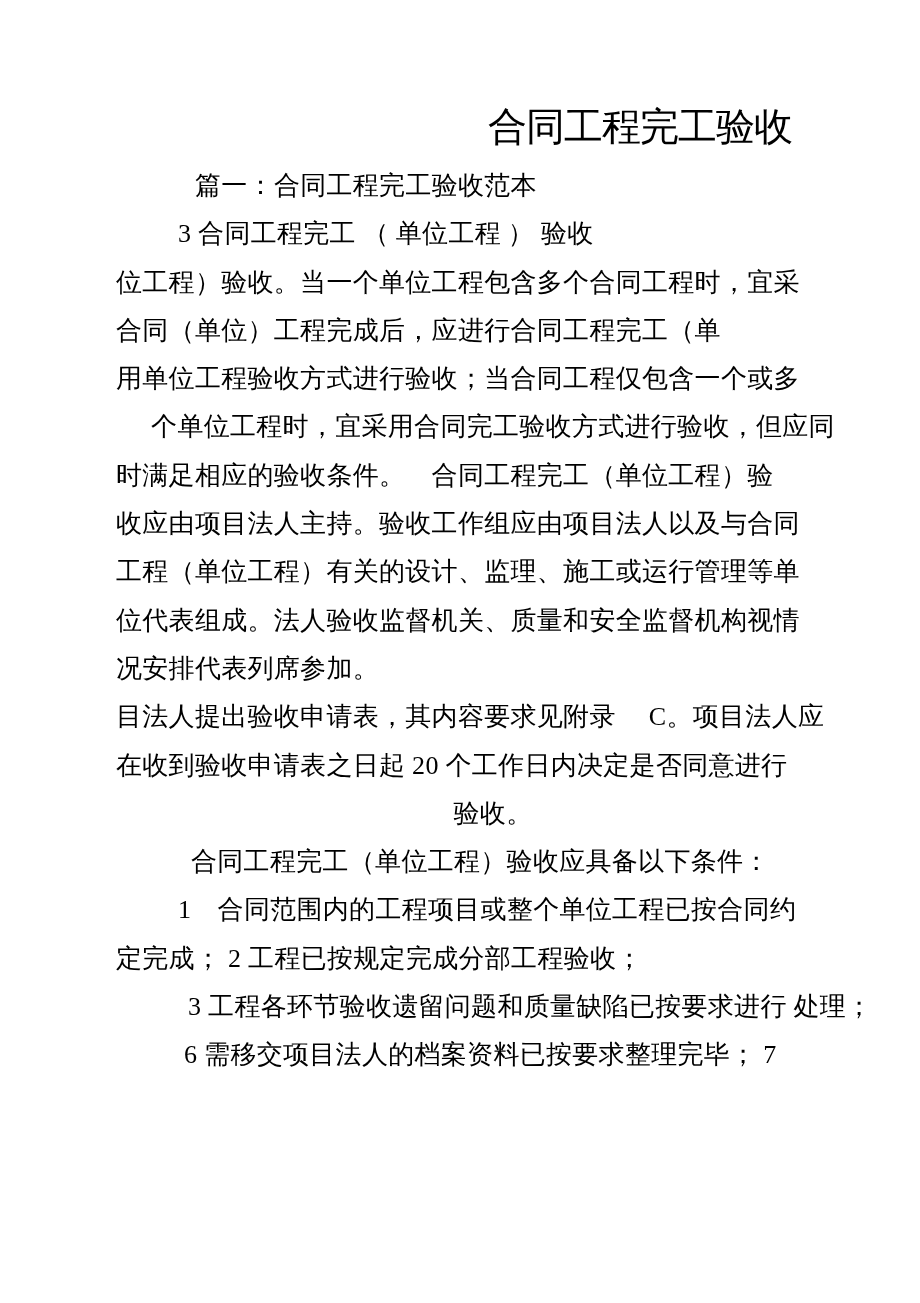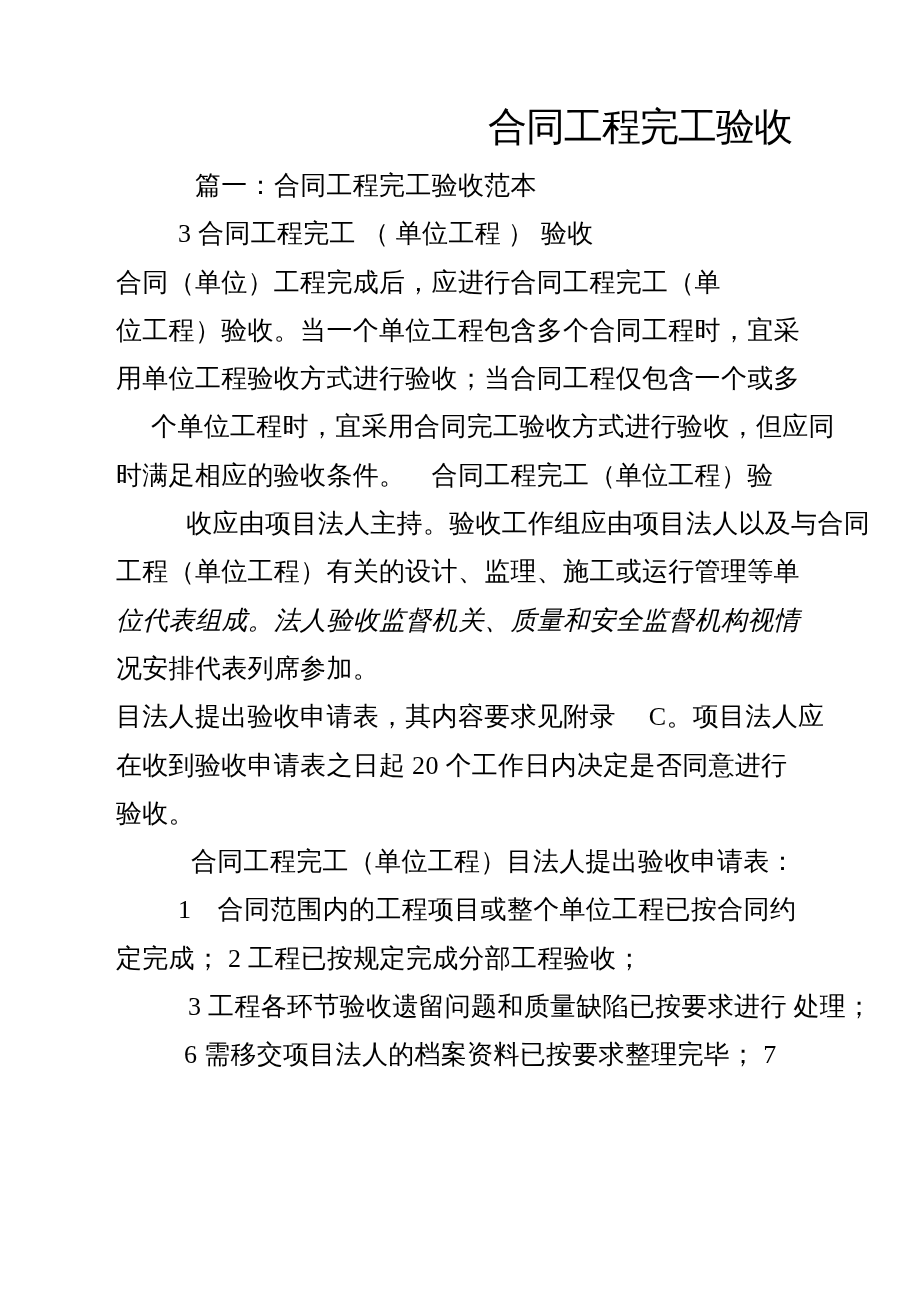--- a/index.html
+++ b/index.html
@@ -50,31 +50,31 @@
   }
 </style>
 </head>
 <body>
 
 <div class="page">
   <h1 class="doc-title">合同工程完工验收</h1>
   <div class="doc-lines">
       <div class="text-line" style="padding-left: 79px;">篇一：合同工程完工验收范本</div>
       <div class="text-line" style="padding-left: 62px;">3 合同工程完工 （ 单位工程 ） 验收</div>
+      <div class="text-line" style="padding-left: 0px;">位工程）验收。当一个单位工程包含多个合同工程时，宜采</div>
       <div class="text-line" style="padding-left: 0px;">合同（单位）工程完成后，应进行合同工程完工（单</div>
-      <div class="text-line" style="padding-left: 0px;">位工程）验收。当一个单位工程包含多个合同工程时，宜采</div>
       <div class="text-line" style="padding-left: 0px;">用单位工程验收方式进行验收；当合同工程仅包含一个或多</div>
       <div class="text-line" style="padding-left: 0px; text-align: center;">个单位工程时，宜采用合同完工验收方式进行验收，但应同</div>
       <div class="text-line" style="padding-left: 0px;">时满足相应的验收条件。　合同工程完工（单位工程）验</div>
-      <div class="text-line" style="padding-left: 0px; text-align: right;">收应由项目法人主持。验收工作组应由项目法人以及与合同</div>
+      <div class="text-line" style="padding-left: 0px;">收应由项目法人主持。验收工作组应由项目法人以及与合同</div>
       <div class="text-line" style="padding-left: 0px;">工程（单位工程）有关的设计、监理、施工或运行管理等单</div>
-      <div class="text-line" style="padding-left: 0px; font-style: italic;">位代表组成。法人验收监督机关、质量和安全监督机构视情</div>
+      <div class="text-line" style="padding-left: 0px;">位代表组成。法人验收监督机关、质量和安全监督机构视情</div>
       <div class="text-line" style="padding-left: 0px;">况安排代表列席参加。</div>
       <div class="text-line" style="padding-left: 0px;">目法人提出验收申请表，其内容要求见附录　 C。项目法人应</div>
       <div class="text-line" style="padding-left: 0px;">在收到验收申请表之日起 20 个工作日内决定是否同意进行</div>
-      <div class="text-line" style="padding-left: 0px;">验收。</div>
-      <div class="text-line" style="padding-left: 75px;">合同工程完工（单位工程）目法人提出验收申请表：</div>
+      <div class="text-line" style="padding-left: 0px; text-align: center;">验收。</div>
+      <div class="text-line" style="padding-left: 75px;">合同工程完工（单位工程）验收应具备以下条件：</div>
       <div class="text-line" style="padding-left: 62px;">1　合同范围内的工程项目或整个单位工程已按合同约</div>
       <div class="text-line" style="padding-left: 0px;">定完成； 2 工程已按规定完成分部工程验收；</div>
       <div class="text-line" style="padding-left: 72px;">3 工程各环节验收遗留问题和质量缺陷已按要求进行 处理；</div>
       <div class="text-line" style="padding-left: 68px;">6 需移交项目法人的档案资料已按要求整理完毕； 7</div>
     </div>
 </div>
 
 </body></html>

